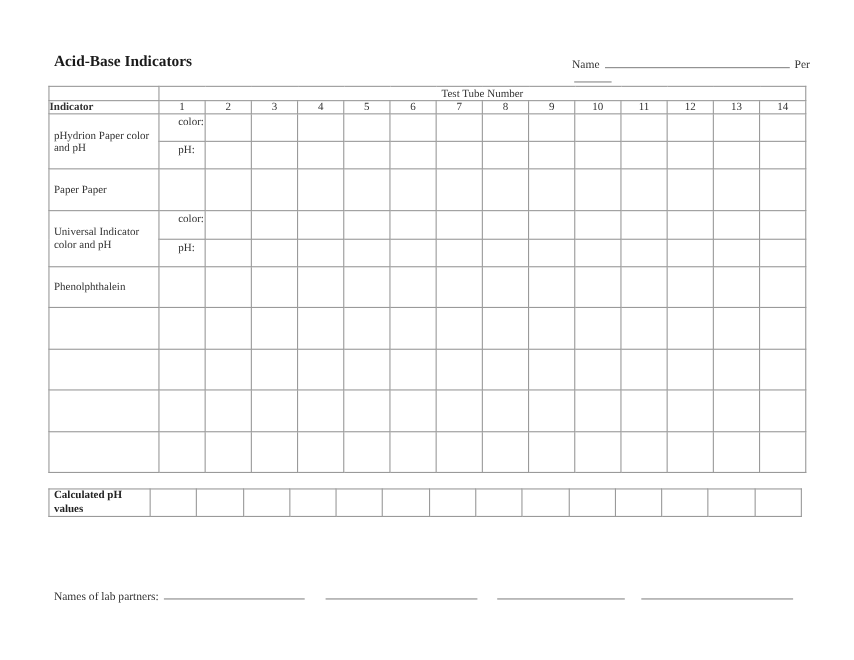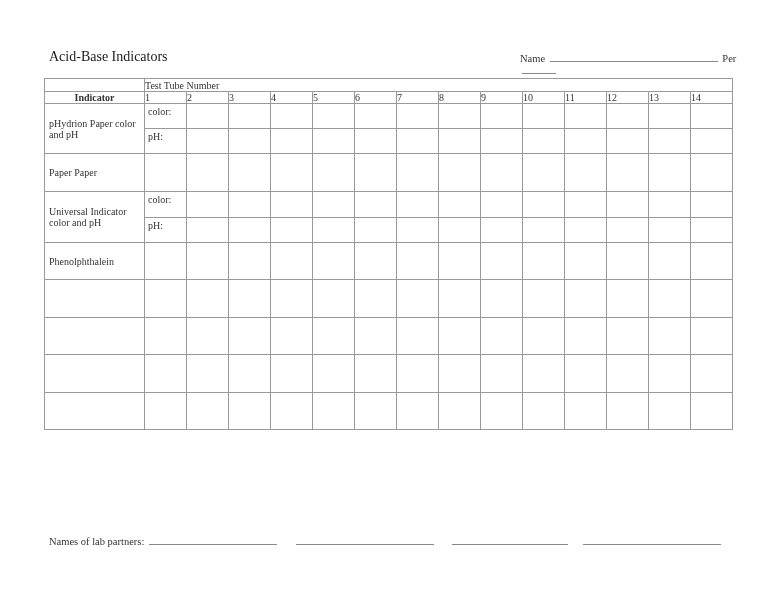--- a/index.html
+++ b/index.html
@@ -1,27 +1,27 @@
 <!DOCTYPE html>
 <html><head>
 <meta charset="utf-8">
 <style>
   html, body { margin:0; padding:0; background:#ffffff; }
   body { width:776px; height:600px; position:relative; overflow:hidden;
          font-family:"Liberation Serif", "DejaVu Serif", serif; color:#1a1a1a; }
-  .title { position:absolute; left:49px; top:49px; font-size:14px; font-weight:normal; }
+  .title { position:absolute; left:49px; top:49px; font-size:14px; font-weight:bold; }
   .name-line { position:absolute; left:472px; top:52px; font-size:10.5px; color:#333;margin-left:48px; }
   .blank { display:inline-block; border-bottom:1px solid #888; height:9px; vertical-align:baseline; margin:0 2px; }
   table { border-collapse:collapse; position:absolute; table-layout:fixed; }
   td { border:1.3px solid #9a9a9a; padding:0; font-size:10px; color:#333; vertical-align:top; }
   #main { left:44px; top:78px; width:688px; }
-  #main td.num { text-align:left; vertical-align:middle;margin-left:25px; }
+  #main td.num { text-align:center; vertical-align:middle;margin-left:25px; }
   #main td.lbl { padding-left:4px; vertical-align:middle; }
-  #main td.sub { padding-left:3px; padding-top:2px; }
-  #main td.ind-head { text-align:center; font-weight:bold; vertical-align:middle; }
+  #main td.sub { padding-left:17px; padding-top:2px; }
+  #main td.ind-head { font-weight:bold; vertical-align:middle; }
   #summary { left:44px; top:444px; width:684px; }
   #summary td { font-weight:bold; color:#222; }
   #summary td.num { text-align:center; vertical-align:middle; }
   #summary td.lbl { padding-left:4px; line-height:11.5px; }
   .partners { position:absolute; left:49px; top:535px; font-size:10.5px; color:#333; }
   .partners .blank { margin-left:10px; }
 </style>
 </head>
 <body>
 
@@ -256,20 +256,37 @@
       <col style="width: 42.2857px;">
       <col style="width: 42.2857px;">
       <col style="width: 42.2857px;">
       <col style="width: 42.2857px;">
       <col style="width: 42.2857px;">
       <col style="width: 42.2857px;">
       <col style="width: 42.2857px;">
       <col style="width: 42.2857px;">
     </colgroup>
   <tbody id="sum-body">
+      <tr style="height: 25px;">
+        <td class="lbl">Calculated pH values</td>
+        <td></td>
+        <td></td>
+        <td></td>
+        <td></td>
+        <td></td>
+        <td></td>
+        <td></td>
+        <td></td>
+        <td></td>
+        <td></td>
+        <td></td>
+        <td></td>
+        <td></td>
+        <td></td>
+      </tr>
     </tbody>
 </table>
 
 <div class="partners">
   <span>Names of lab partners:</span>
   <span class="blank" style="width:128px;margin-left:2px"></span>
   <span class="blank" style="width:138px;margin-left:14px"></span>
   <span class="blank" style="width:116px;margin-left:14px"></span>
   <span class="blank" style="width:138px;margin-left:10px"></span>
 </div>

